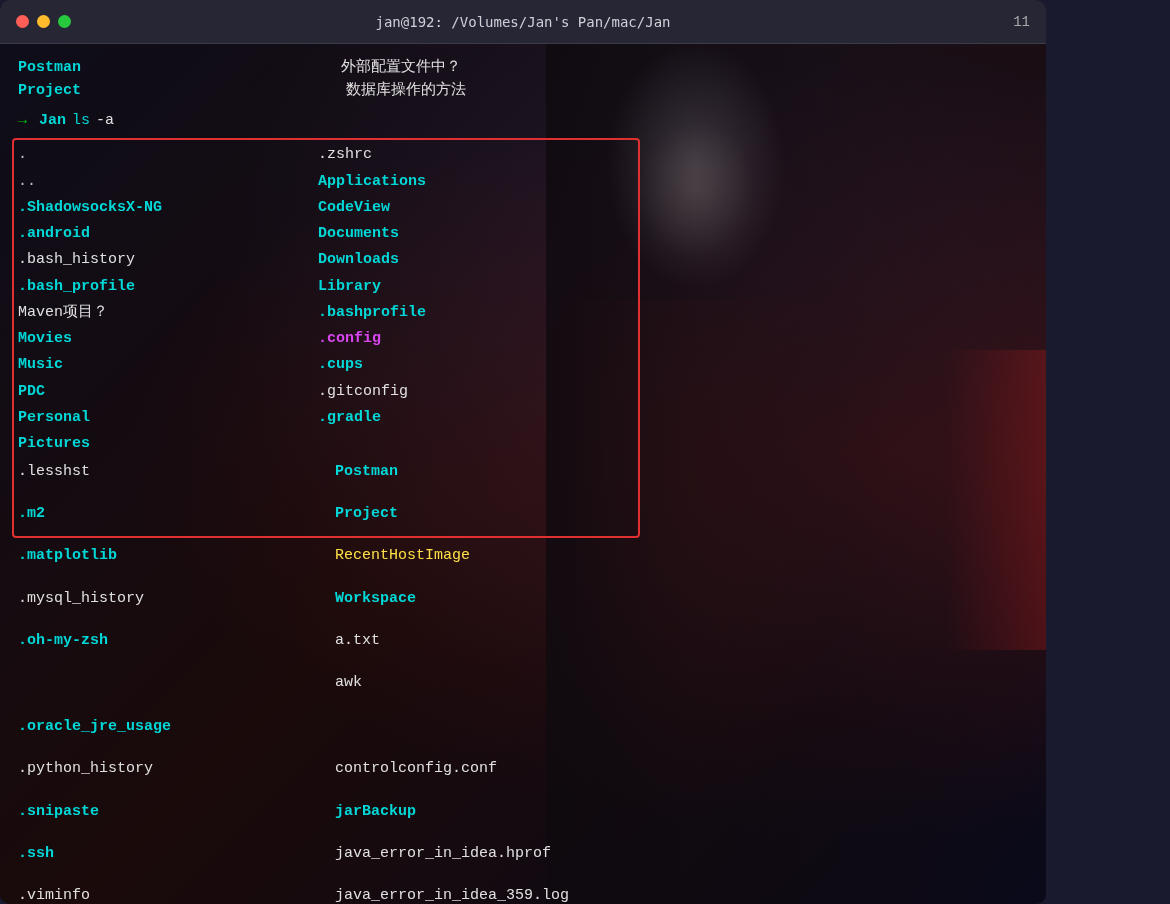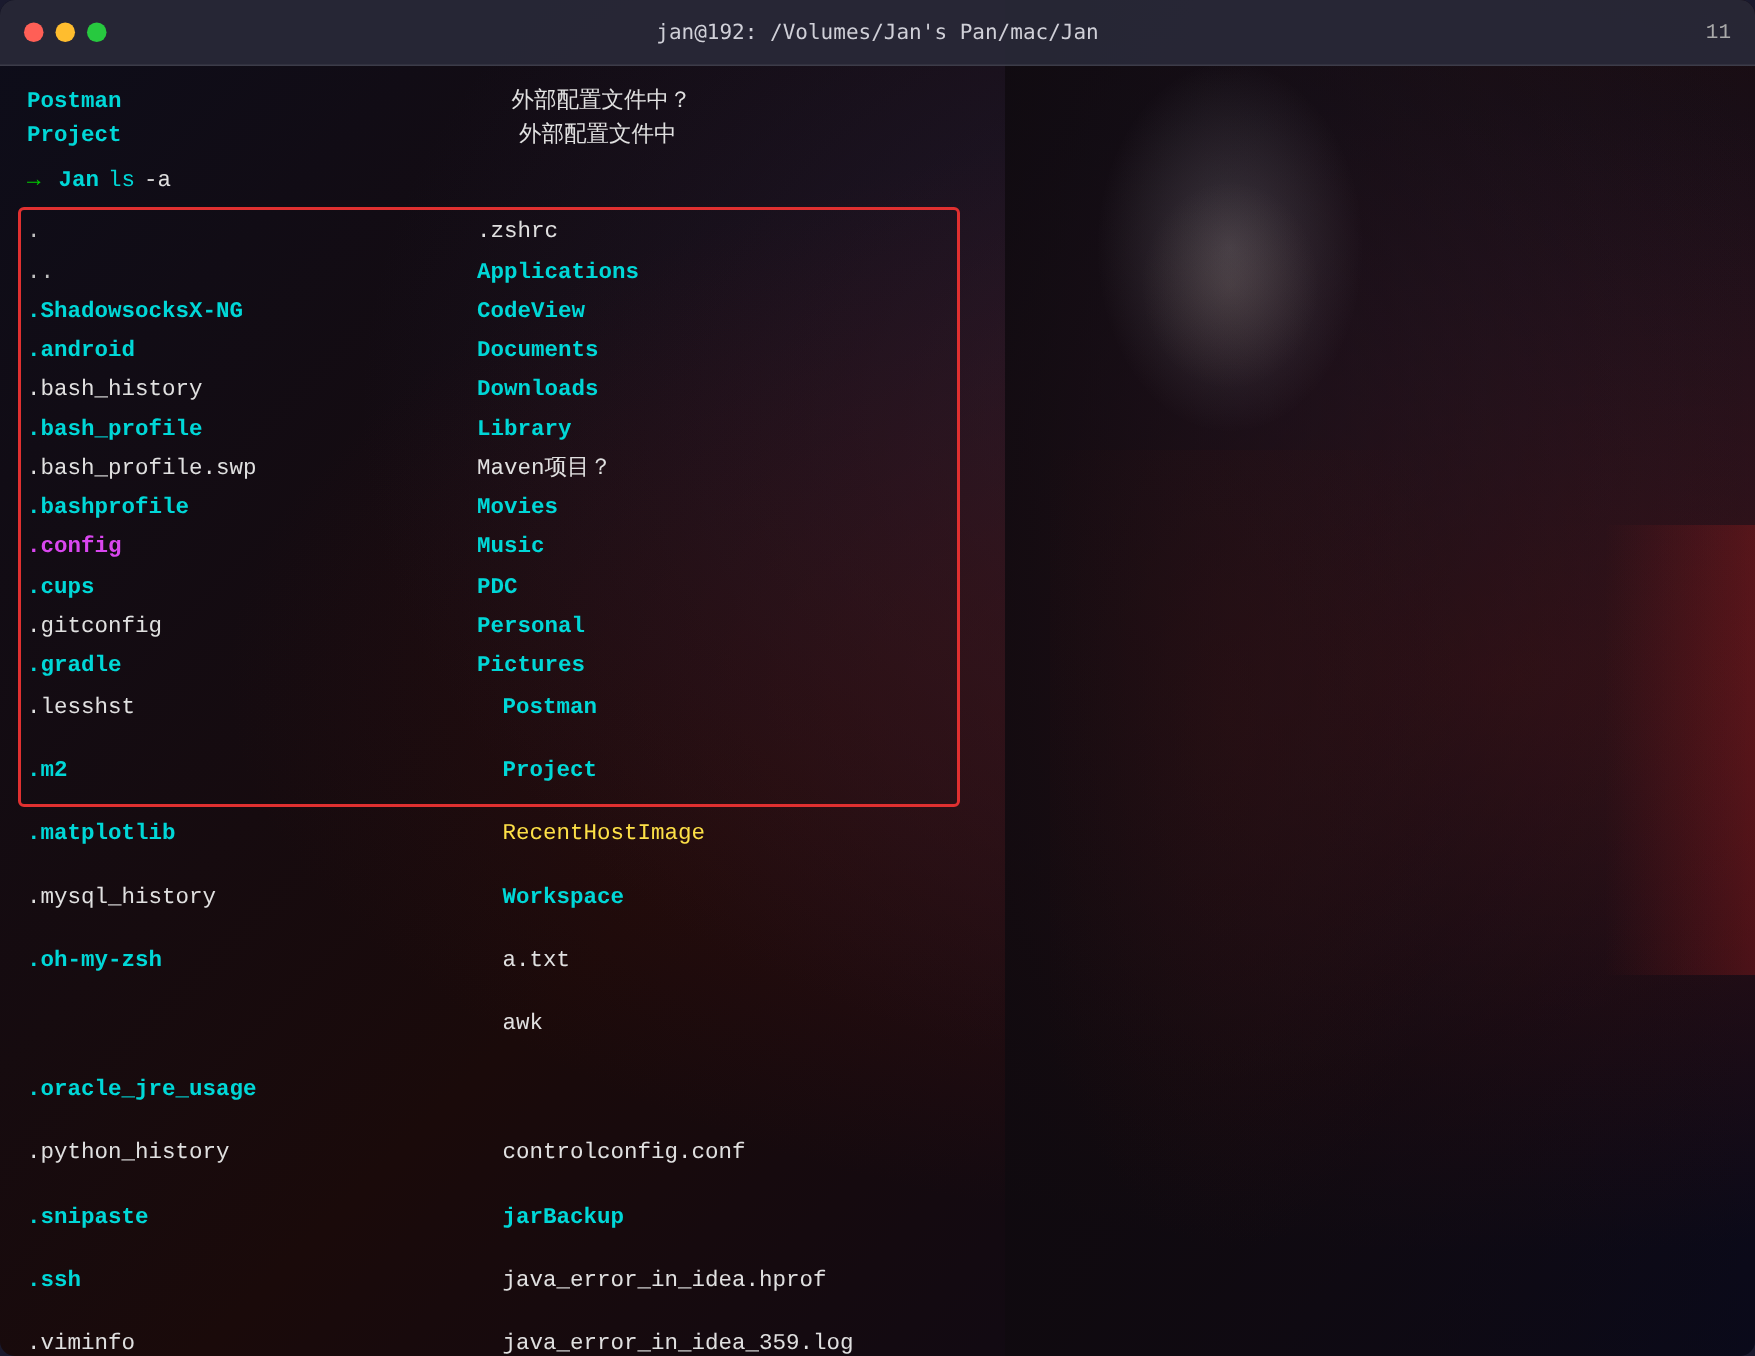--- a/index.html
+++ b/index.html
@@ -9,21 +9,21 @@
       height: 904px;
       font-family: 'Menlo', 'Monaco', 'Courier New', monospace;
       font-size: 15px;
       overflow: hidden;
       position: relative;
       background: #1a1a2e;
     }
 
     
     .terminal-window {
-      width: 1170px;
+      width: 1046px;
       height: 904px;
       position: relative;
       background: rgba(20, 20, 35, 0.92);
       border-radius: 10px;
       overflow: hidden;
     }
 
     
     .bg-overlay {
       position: absolute;
@@ -183,21 +183,21 @@
 
     <div class="header-lines">
       <div class="line">
         <span class="bold-cyan">Postman</span>
         <span style="display:inline-block;width:260px;"></span>
         <span class="white">外部配置文件中？</span>
       </div>
       <div class="line">
         <span class="bold-cyan">Project</span>
         <span style="display:inline-block;width:265px;"></span>
-        <span class="white">外部配置文件中</span>
+        <span class="white">数据库操作的方法</span>
       </div>
     </div>
 
     <div class="prompt-line">
       <span class="arrow">→</span>
       <span style="width:4px;display:inline-block;"></span>
       <span class="bold-cyan">Jan</span>
       <span style="width:6px;display:inline-block;"></span>
       <span class="cyan">ls</span>
       <span style="width:6px;display:inline-block;"></span>
@@ -214,21 +214,20 @@
           <div class="ls-item" style="color: rgb(192, 192, 192);">..</div>
           <div class="ls-item" style="color: rgb(0, 215, 215); font-weight: bold;">Applications</div>
           <div class="ls-item" style="color: rgb(0, 215, 215); font-weight: bold;">.ShadowsocksX-NG</div>
           <div class="ls-item" style="color: rgb(0, 215, 215); font-weight: bold;">CodeView</div>
           <div class="ls-item" style="color: rgb(0, 215, 215); font-weight: bold;">.android</div>
           <div class="ls-item" style="color: rgb(0, 215, 215); font-weight: bold;">Documents</div>
           <div class="ls-item" style="color: rgb(224, 224, 224);">.bash_history</div>
           <div class="ls-item" style="color: rgb(0, 215, 215); font-weight: bold;">Downloads</div>
           <div class="ls-item" style="color: rgb(0, 215, 215); font-weight: bold;">.bash_profile</div>
           <div class="ls-item" style="color: rgb(0, 215, 215); font-weight: bold;">Library</div>
-          <div class="ls-item" style="color: rgb(224, 224, 224);">.bash_profile.swp</div>
           <div class="ls-item" style="color: rgb(224, 224, 224);">Maven项目？</div>
           <div class="ls-item" style="color: rgb(0, 215, 215); font-weight: bold;">.bashprofile</div>
           <div class="ls-item" style="color: rgb(0, 215, 215); font-weight: bold;">Movies</div>
           <div class="ls-item" style="color: #d946ef; font-weight: bold;">.config</div>
           <div class="ls-item" style="color: rgb(0, 215, 215); font-weight: bold;">Music</div>
           <div class="ls-item" style="color: rgb(0, 215, 215); font-weight: bold;">.cups</div>
           <div class="ls-item" style="color: rgb(0, 215, 215); font-weight: bold;">PDC</div>
           <div class="ls-item" style="color: rgb(224, 224, 224);">.gitconfig</div>
           <div class="ls-item" style="color: rgb(0, 215, 215); font-weight: bold;">Personal</div>
           <div class="ls-item" style="color: rgb(0, 215, 215); font-weight: bold;">.gradle</div>

